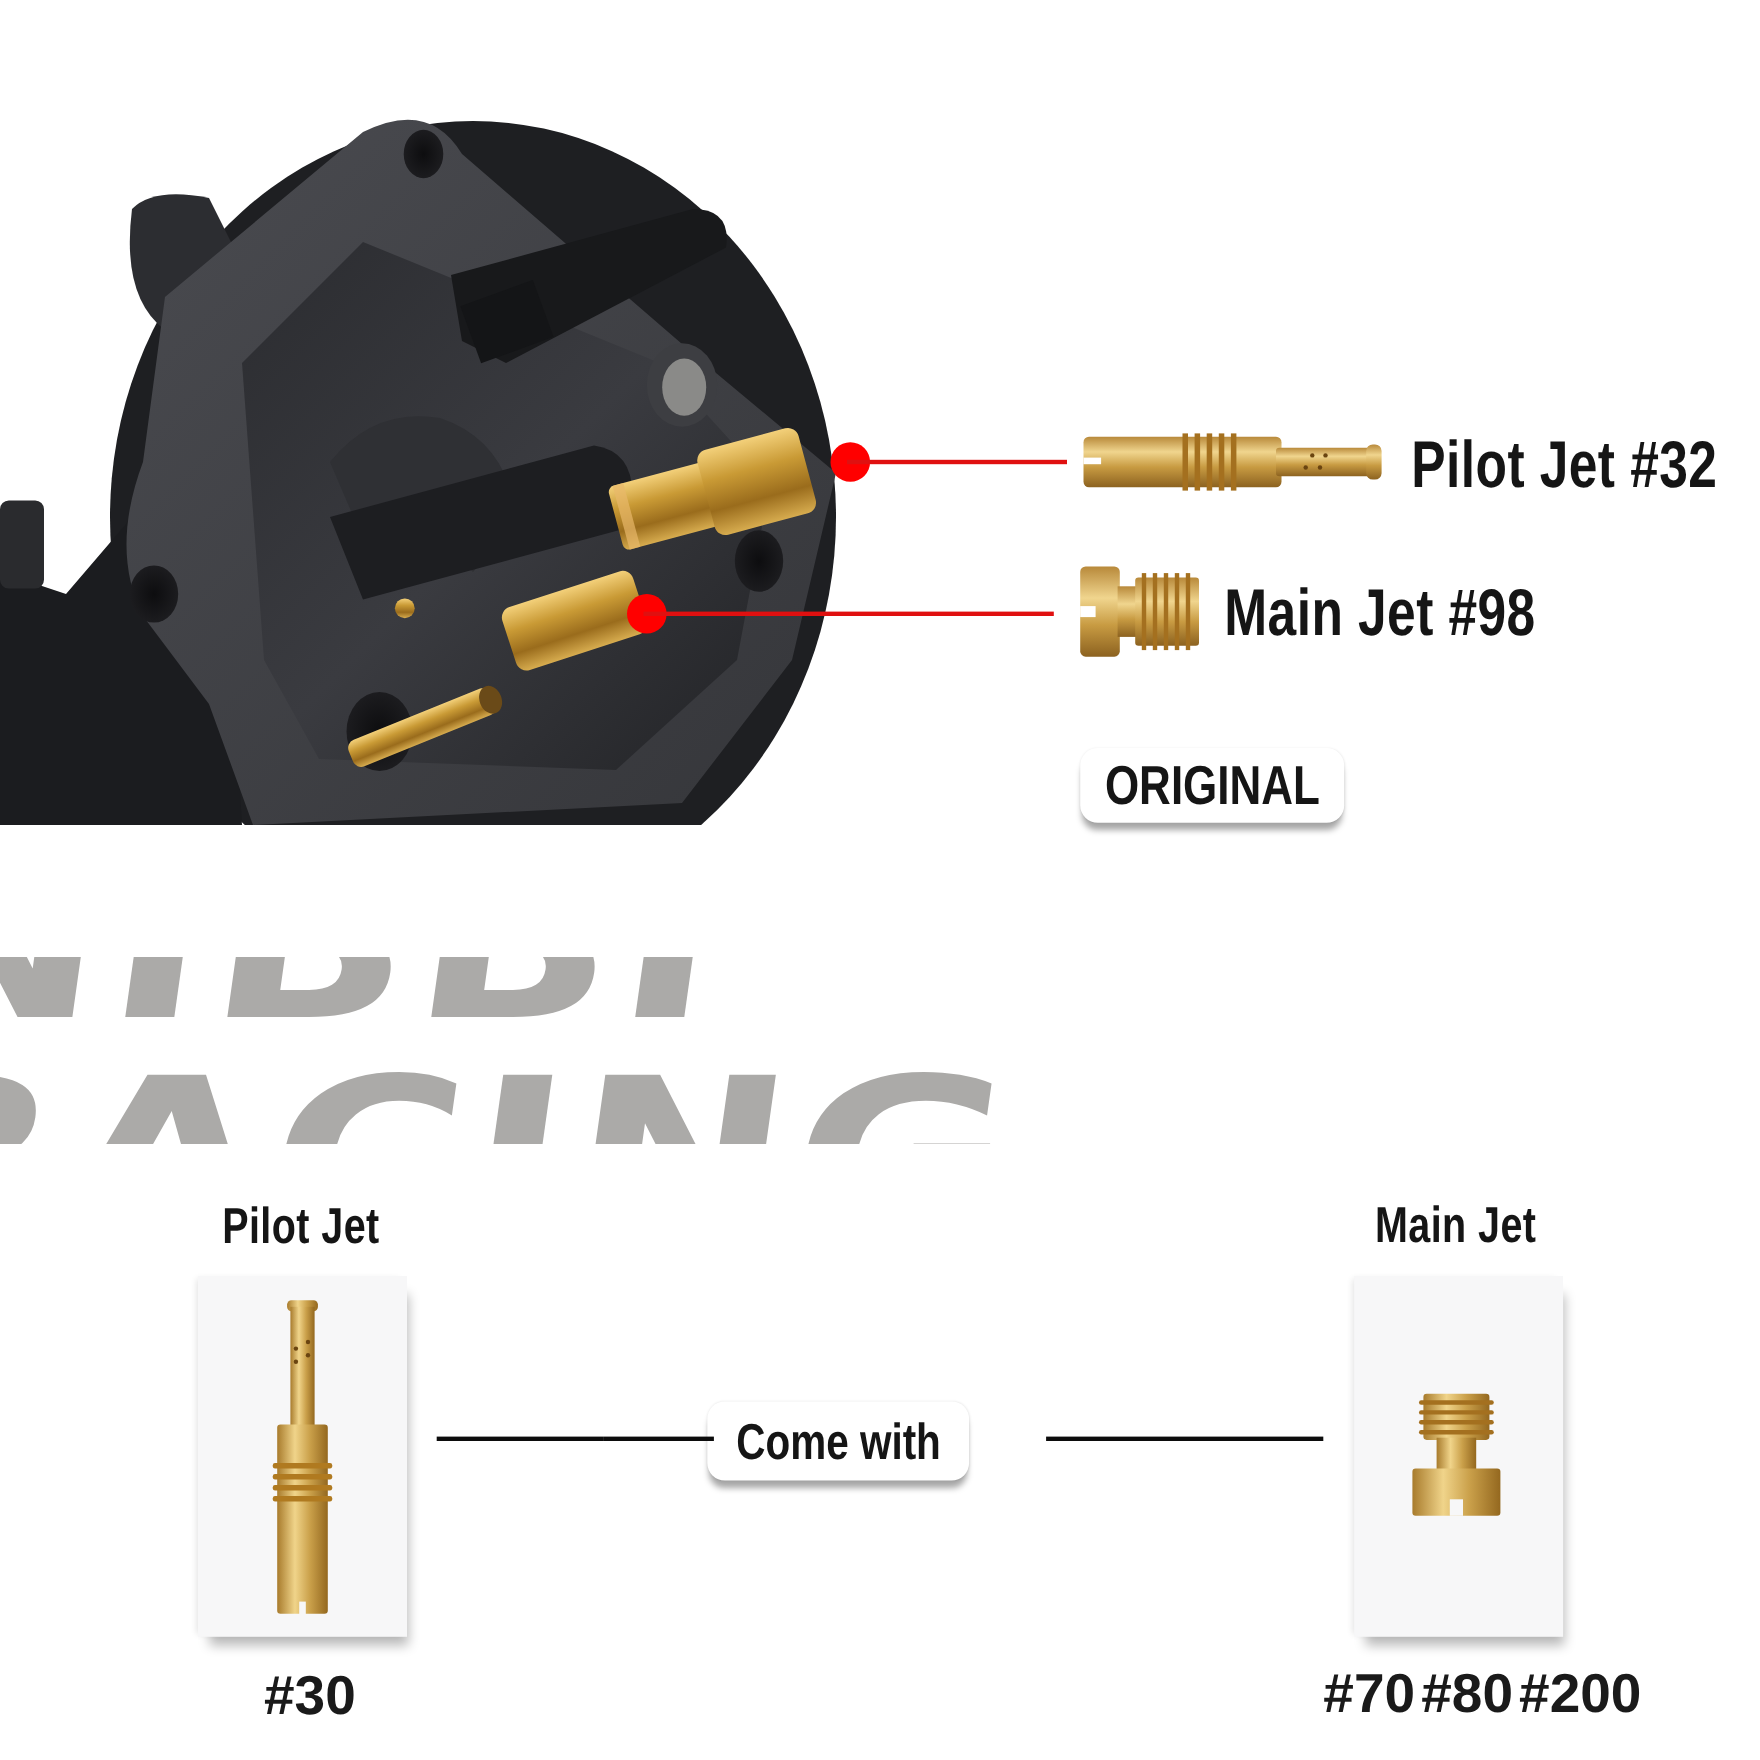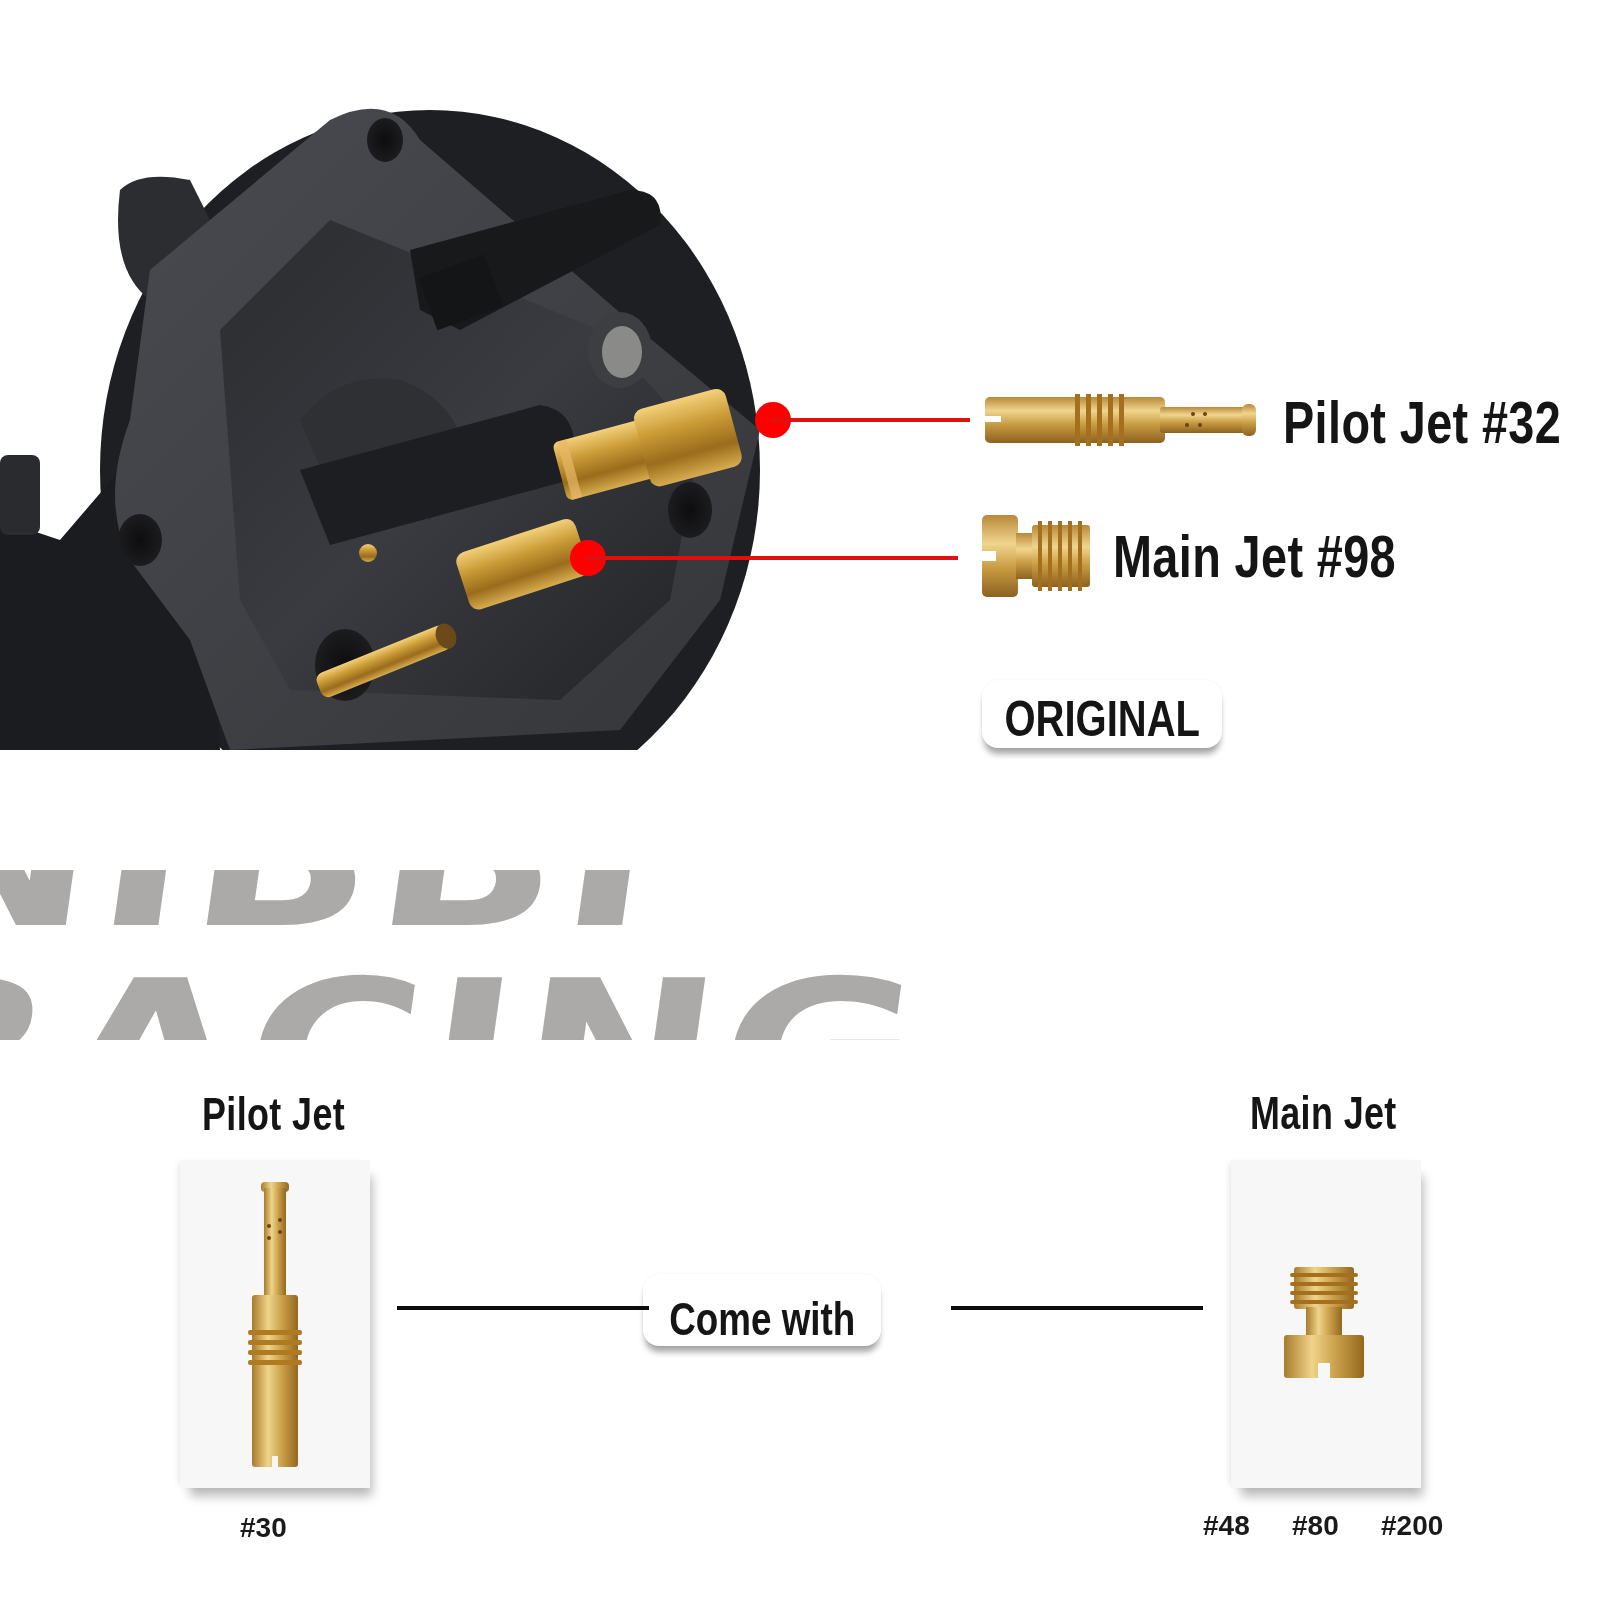--- a/index.html
+++ b/index.html
@@ -21,21 +21,21 @@
     transform-origin: left center; transform: scaleX(0.78);
     font-family: "Liberation Sans", "DejaVu Sans", sans-serif;
     letter-spacing: 0.5px;
   }
   .label.big { font-size: 60px; }
   .label.mid { font-size: 46px; }
 
   .pill {
     position: absolute; background: #fff; border-radius: 16px;
     box-shadow: 0 8px 6px -2px rgba(0,0,0,0.35), 0 0 2px rgba(0,0,0,0.08);
-    display: flex; align-items: flex-end; justify-content: center;
+    display: flex; align-items: center; justify-content: center;
   }
   .pill span {
     font-weight: 700; color: #151515; display: inline-block; white-space: nowrap;
     transform: scaleX(0.8);
   }
 
   
   #logo {
     left: -10px; top: 870px; width: 1620px; height: 170px;
     display: flex; align-items: center; justify-content: center;
@@ -50,21 +50,21 @@
   }
 
   .frame {
     position: absolute; background: #f7f7f8;
     box-shadow: 6px 12px 10px -4px rgba(0,0,0,0.28), -4px 0 6px -3px rgba(0,0,0,0.12);
   }
 
   .sep { position: absolute; height: 4px; background: #0c0c0c; }
 
   .num {
-    position: absolute; font-weight: 700; font-size: 28px; color: #1a1a1a; white-space: nowrap;
+    position: absolute; font-weight: 700; font-size: 50px; color: #1a1a1a; white-space: nowrap;
     font-family: "Liberation Sans", "DejaVu Sans", sans-serif;
     text-align: center;
   }
 </style>
 </head>
 <body>
 
 <svg id="carb" class="abs" viewBox="0 80 800 670" width="800" height="670">
   <defs>
     <linearGradient id="body" x1="0" y1="0" x2="1" y2="1">
@@ -243,15 +243,15 @@
   <g fill="#a4701f">
     <rect x="8" y="8" width="68" height="4" rx="2"></rect>
     <rect x="8" y="17" width="68" height="4" rx="2"></rect>
     <rect x="8" y="26" width="68" height="4" rx="2"></rect>
     <rect x="8" y="35" width="68" height="4" rx="2"></rect>
   </g>
   <rect x="24" y="42" width="36" height="30" fill="url(#br4)"></rect>
   <rect x="2" y="70" width="80" height="43" rx="3" fill="url(#br4)"></rect>
   <rect x="36" y="98" width="12" height="15" fill="#f7f7f8"></rect>
 </svg>
-<div class="num" style="left:1203px; top:1510px;">#48</div>
+<div class="num" style="left:1203px; top:1510px;">#70</div>
 <div class="num" style="left:1292px; top:1510px;">#80</div>
 <div class="num" style="left:1381px; top:1510px;">#200</div>
 
 </body></html>

